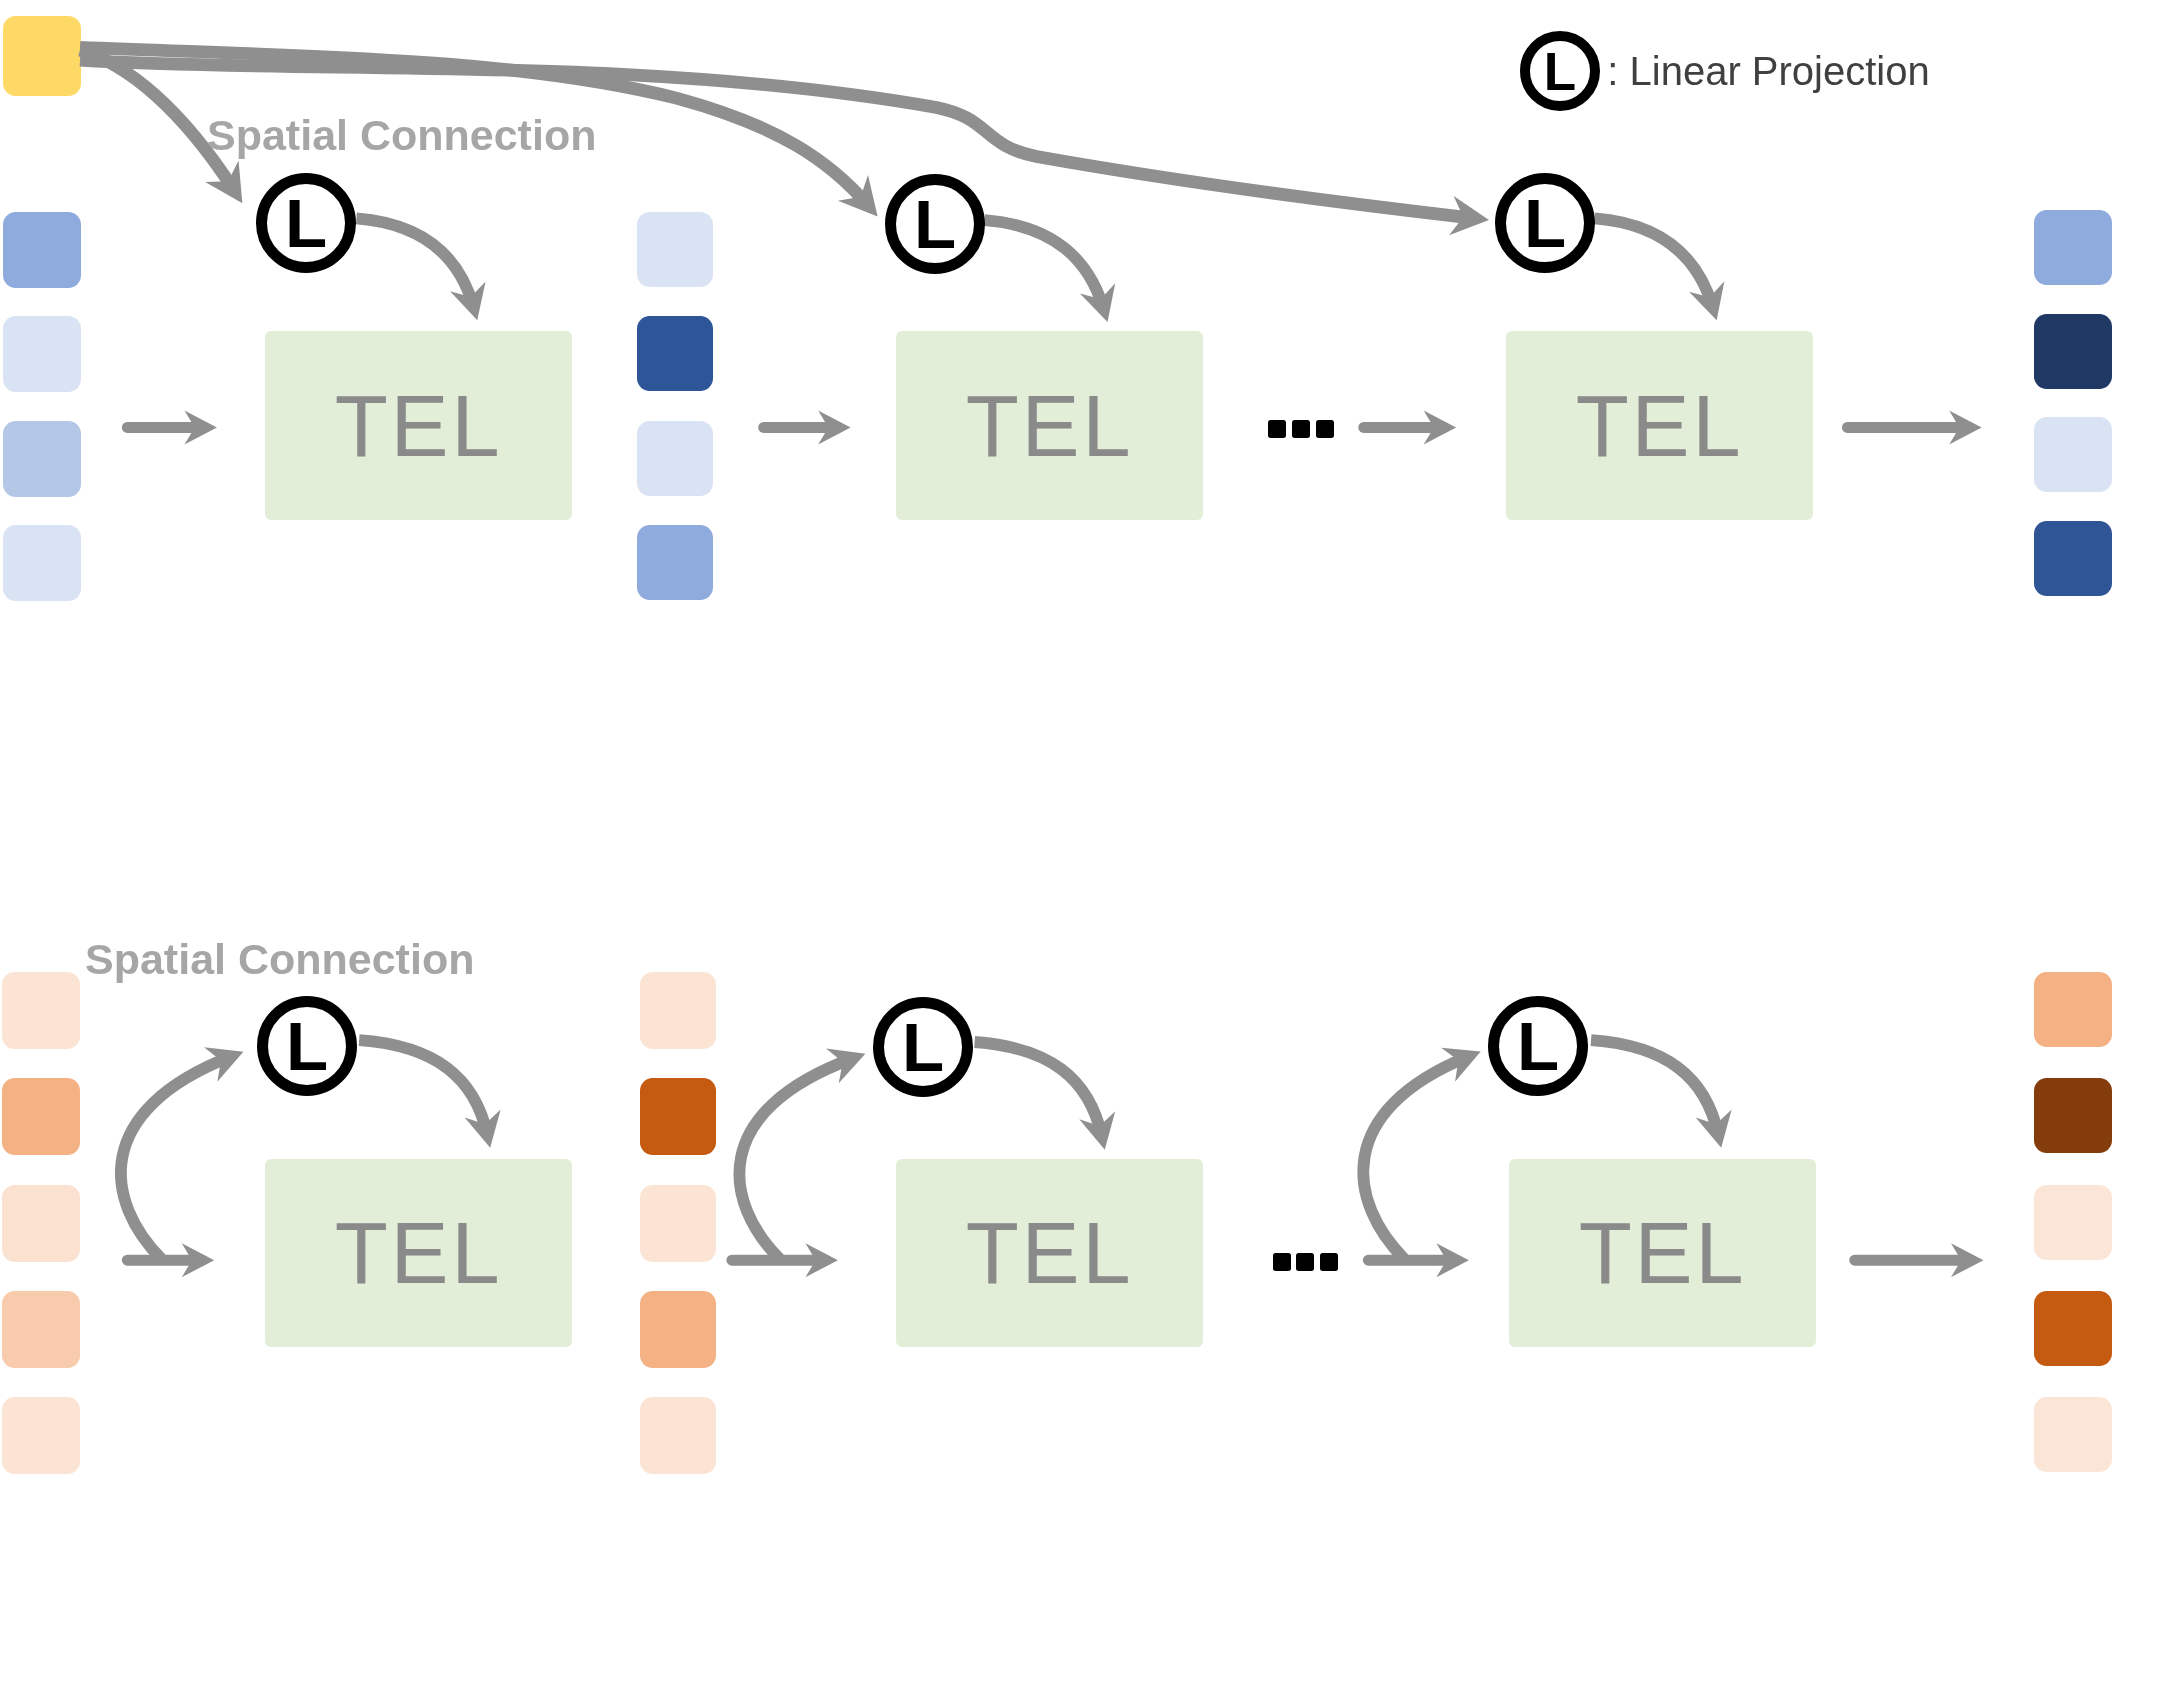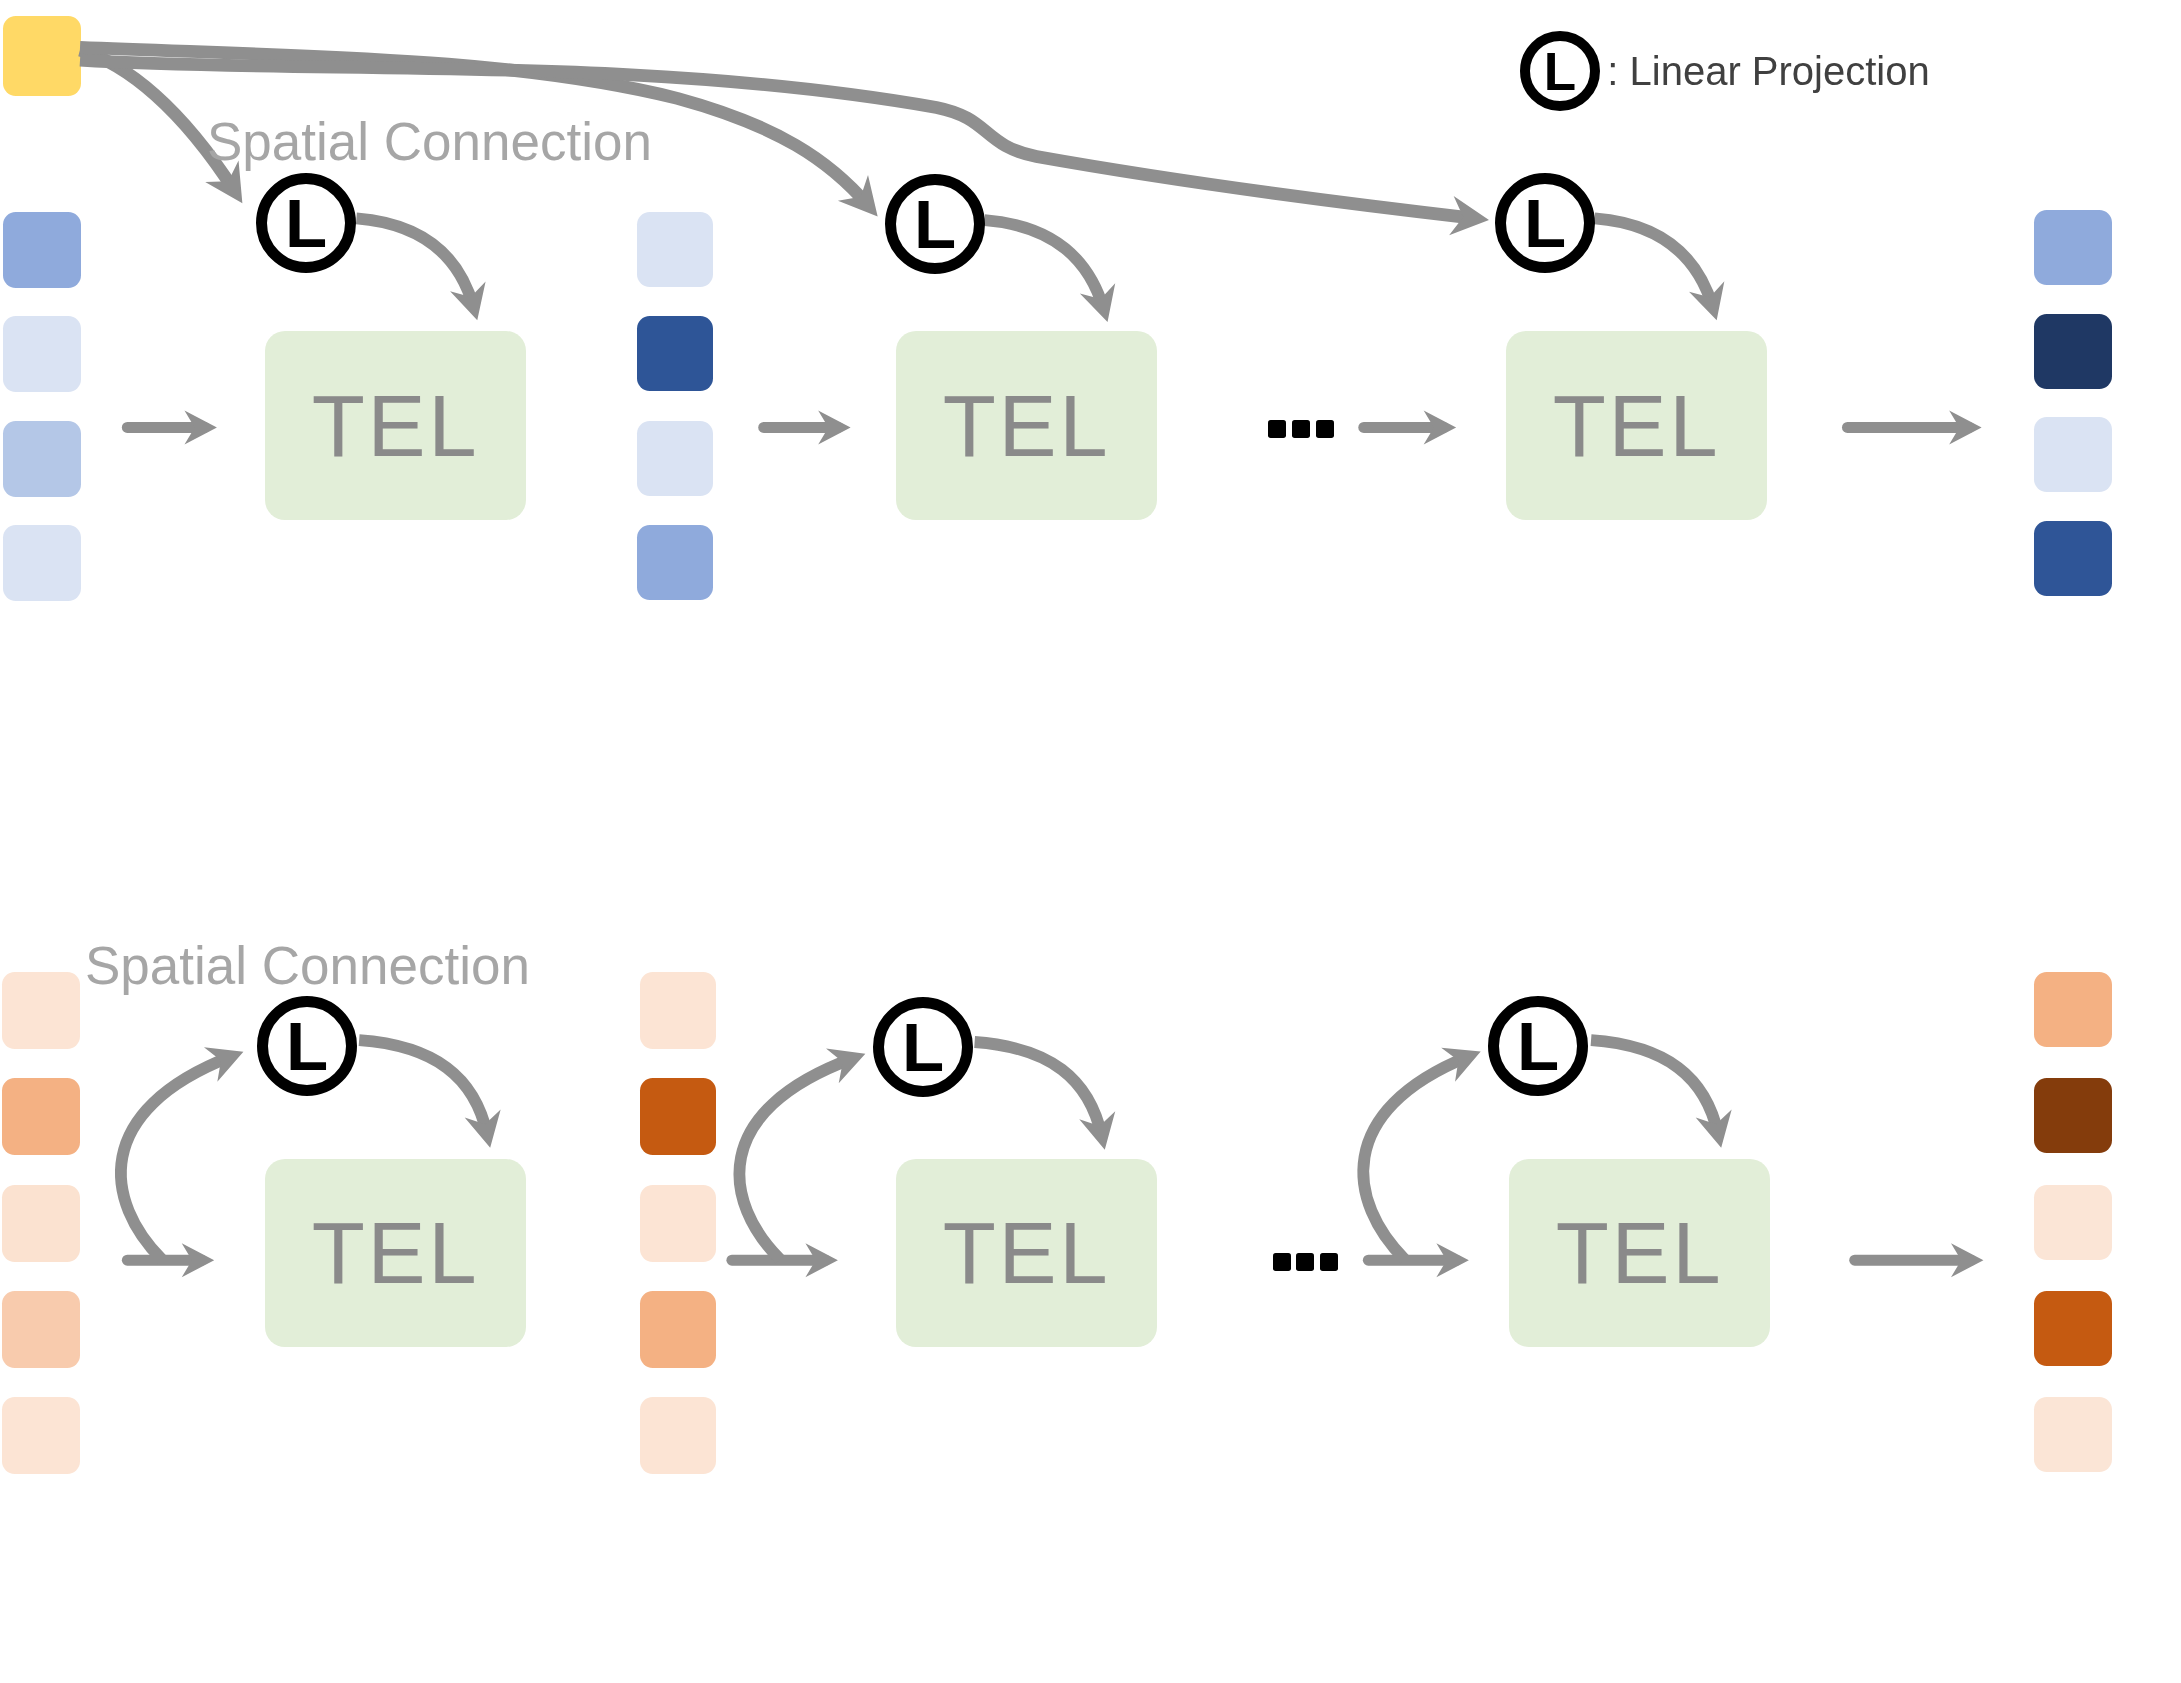--- a/index.html
+++ b/index.html
@@ -9,34 +9,34 @@
   }
   .layer{position:absolute;left:0;top:0;width:100%;height:100%;}
   #tel-layer{z-index:1;}
   #token-layer{z-index:2;}
   #arrow-svg{z-index:3;}
   #node-layer{z-index:4;}
   #text-layer{z-index:5;}
   .token{position:absolute;border-radius:12.7px;}
   #cls-token{position:absolute;left:2.7px;top:15.5px;width:78px;height:80px;border-radius:12.7px;}
   .tel-box{
-    position:absolute;width:261px;border-radius:20px;background:#E2EED8;
+    position:absolute;width:307px;border-radius:6px;background:#E2EED8;
     display:flex;align-items:center;justify-content:center;
     color:#8A8A8A;font-size:87px;letter-spacing:2.7px;
   }
   .tel-a{top:331px;height:189px;}
   .tel-b{top:1159px;height:188px;}
   .lnode{
     position:absolute;width:100px;height:100px;box-sizing:border-box;
     border:11.8px solid #000;border-radius:50%;background:#fff;
     display:flex;align-items:center;justify-content:center;
     font-size:69px;font-weight:bold;color:#000;
   }
   .conn-label{
-    position:absolute;font-size:53px;font-weight:normal;color:#A6A6A6;white-space:nowrap;
+    position:absolute;font-size:43px;font-weight:bold;color:#A6A6A6;white-space:nowrap;
   }
   .caption{
     position:absolute;transform:translateX(-50%);font-size:69px;font-weight:bold;color:#000;
     white-space:nowrap;
   }
   .legend{
     position:absolute;left:1520px;top:30px;height:82px;display:flex;align-items:center;gap:7.3px;
   }
   .legend-circle{
     width:80px;height:80px;box-sizing:border-box;border:10px solid #000;border-radius:50%;

